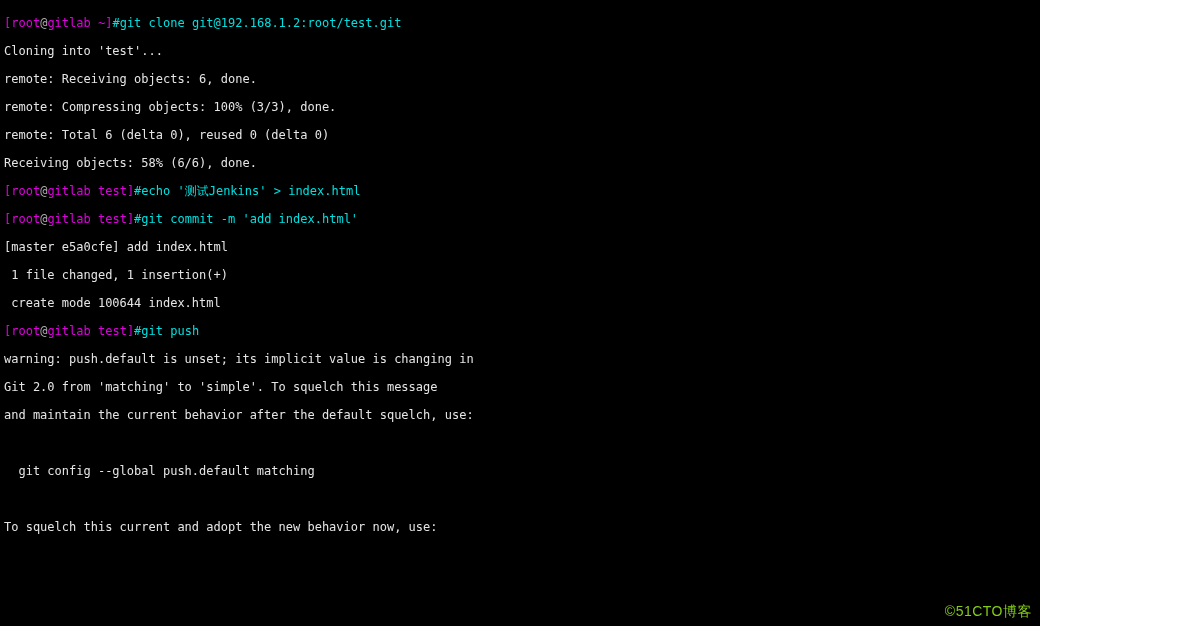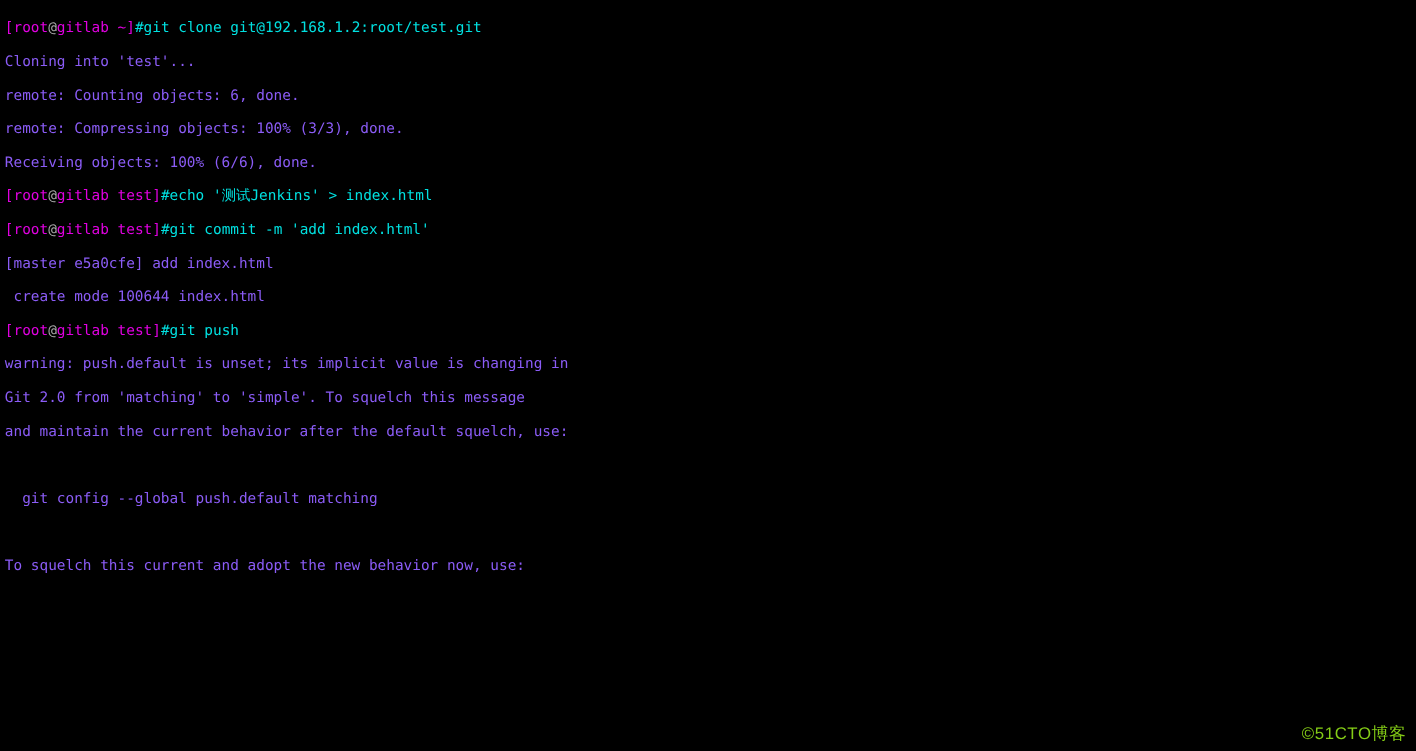--- a/index.html
+++ b/index.html
@@ -6,60 +6,62 @@
     margin: 0;
     padding: 0;
     width: 1180px;
     height: 626px;
     background: #ffffff;
     font-family: "DejaVu Sans Mono", "Consolas", "Liberation Mono", monospace;
     font-size: 12px;
     overflow: hidden;
   }
   .terminal {
-    width: 1180px;
+    width: 1040px;
     height: 626px;
     background: #000000;
     color: #ffffff;
     box-sizing: border-box;
     padding: 2px 4px;
     line-height: 14px;
     position: relative;
     white-space: pre;
     font-family: "DejaVu Sans Mono", "Consolas", "Liberation Mono", monospace;
   }
   .line { white-space: pre; }
   .magenta { color: #e100e1; }     
   .gray-at { color: #aaaaaa; }     
   .cyan-cmd { color: #00e0e0; }    
-  .whitetxt { color: #8b5cf6; }
+  .whitetxt { color: #e5e5e5; }
   .watermark {
     position: absolute;
     right: 8px;
     bottom: 8px;
     color: #84cc16;
     background: transparent;
     font-family: "Microsoft YaHei", "PingFang SC", sans-serif;
     font-size: 14px;
     letter-spacing: 0.5px;
     pointer-events: none;
   }
 </style>
 </head>
 <body>
 
 <div class="terminal">
 <div class="line"><span class="magenta">[</span><span class="magenta">root</span><span class="gray-at">@</span><span class="magenta">gitlab</span><span class="whitetxt"> </span><span class="magenta">~</span><span class="magenta">]</span><span class="cyan-cmd">#</span><span class="cyan-cmd">git clone git@192.168.1.2:root/test.git</span></div>
 <div class="line whitetxt">Cloning into 'test'...</div>
-<div class="line whitetxt">remote: Counting objects: 6, done.</div>
+<div class="line whitetxt">remote: Receiving objects: 6, done.</div>
 <div class="line whitetxt">remote: Compressing objects: 100% (3/3), done.</div>
-<div class="line whitetxt">Receiving objects: 100% (6/6), done.</div>
+<div class="line whitetxt">remote: Total 6 (delta 0), reused 0 (delta 0)</div>
+<div class="line whitetxt">Receiving objects: 58% (6/6), done.</div>
 <div class="line"><span class="magenta">[</span><span class="magenta">root</span><span class="gray-at">@</span><span class="magenta">gitlab</span><span class="whitetxt"> </span><span class="magenta">test</span><span class="magenta">]</span><span class="cyan-cmd">#</span><span class="cyan-cmd">echo '测试Jenkins' &gt; index.html</span></div>
 <div class="line"><span class="magenta">[</span><span class="magenta">root</span><span class="gray-at">@</span><span class="magenta">gitlab</span><span class="whitetxt"> </span><span class="magenta">test</span><span class="magenta">]</span><span class="cyan-cmd">#</span><span class="cyan-cmd">git commit -m 'add index.html'</span></div>
 <div class="line whitetxt">[master e5a0cfe] add index.html</div>
+<div class="line whitetxt"> 1 file changed, 1 insertion(+)</div>
 <div class="line whitetxt"> create mode 100644 index.html</div>
 <div class="line"><span class="magenta">[</span><span class="magenta">root</span><span class="gray-at">@</span><span class="magenta">gitlab</span><span class="whitetxt"> </span><span class="magenta">test</span><span class="magenta">]</span><span class="cyan-cmd">#</span><span class="cyan-cmd">git push</span></div>
 <div class="line whitetxt">warning: push.default is unset; its implicit value is changing in</div>
 <div class="line whitetxt">Git 2.0 from 'matching' to 'simple'. To squelch this message</div>
 <div class="line whitetxt">and maintain the current behavior after the default squelch, use:</div>
 <div class="line whitetxt">&nbsp;</div>
 <div class="line whitetxt">  git config --global push.default matching</div>
 <div class="line whitetxt">&nbsp;</div>
 <div class="line whitetxt">To squelch this current and adopt the new behavior now, use:</div>
 <div class="line whitetxt">&nbsp;</div>

